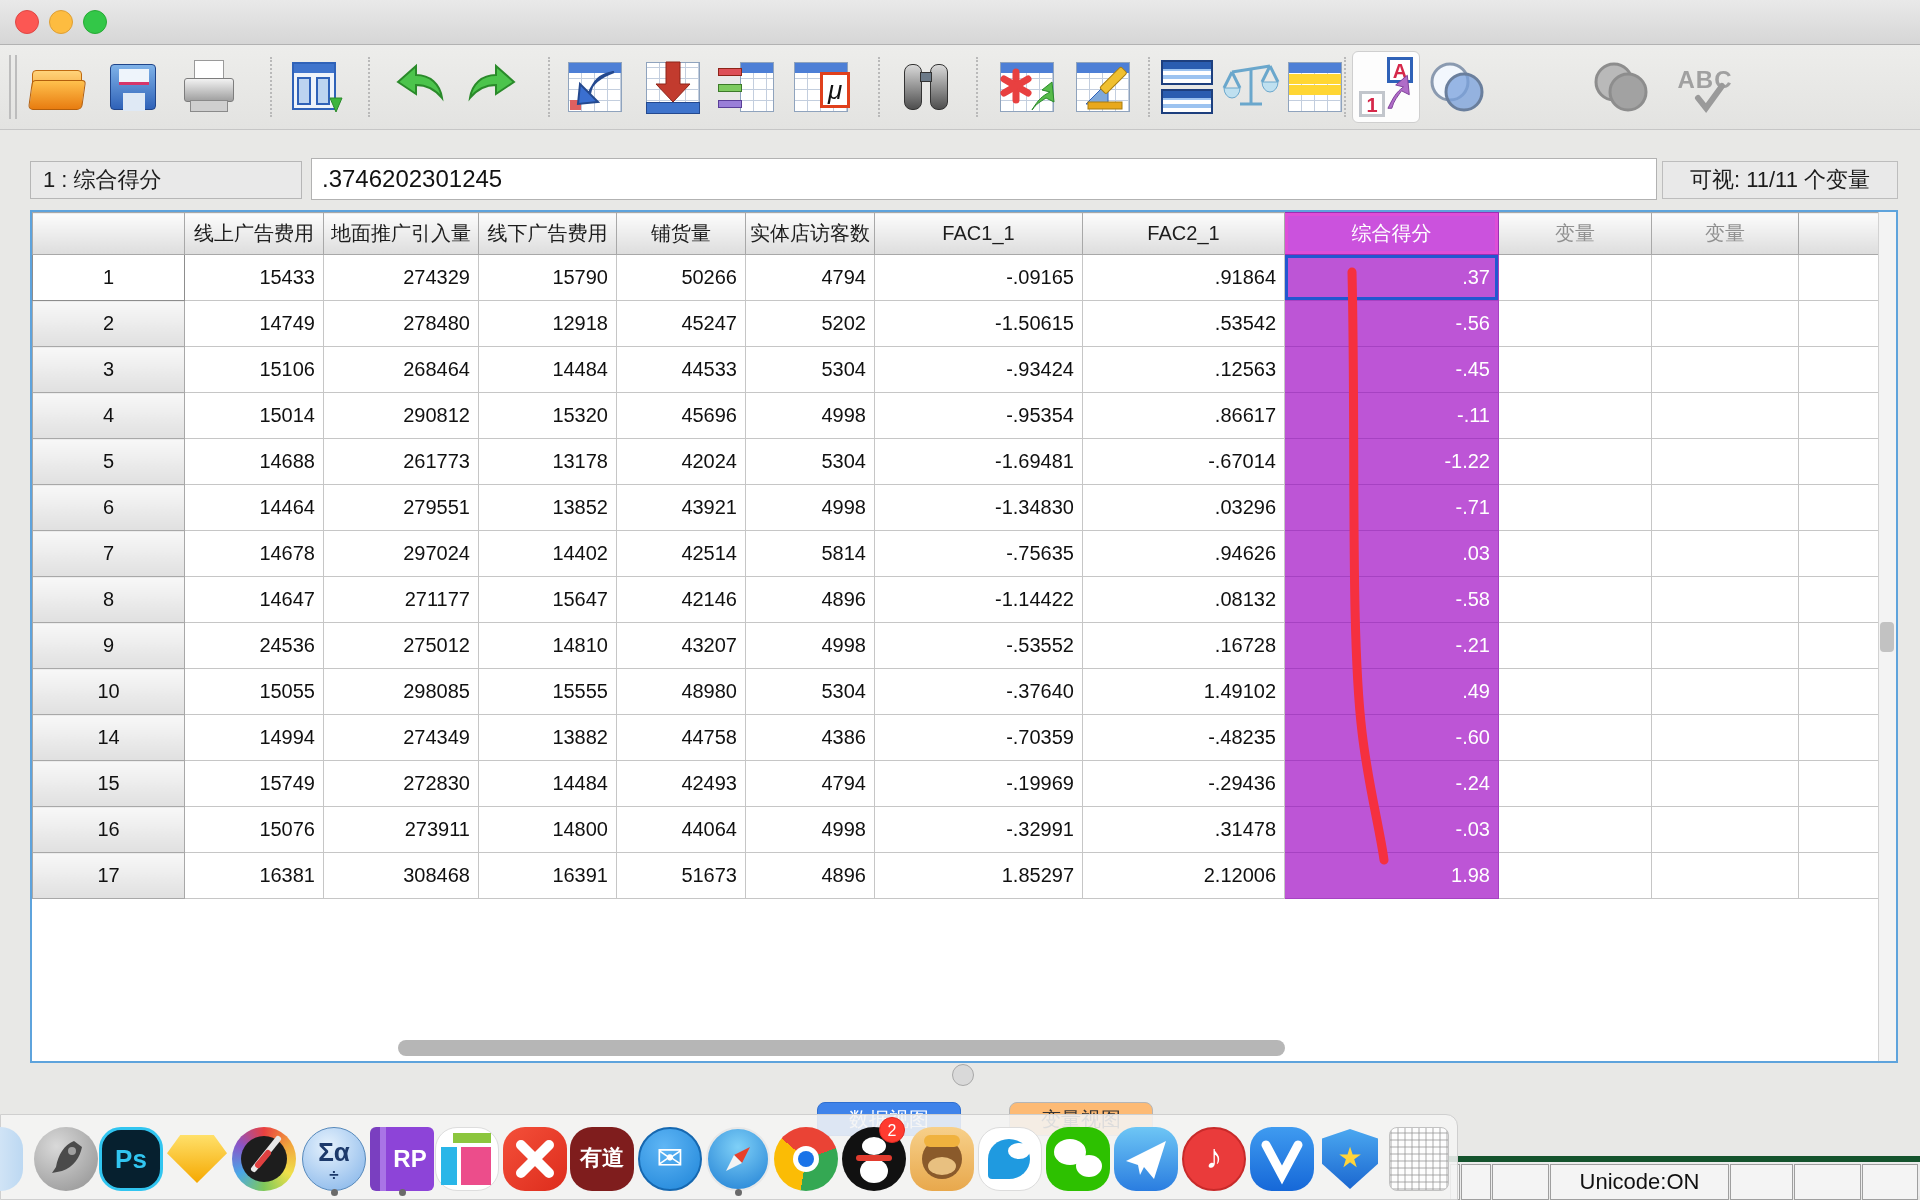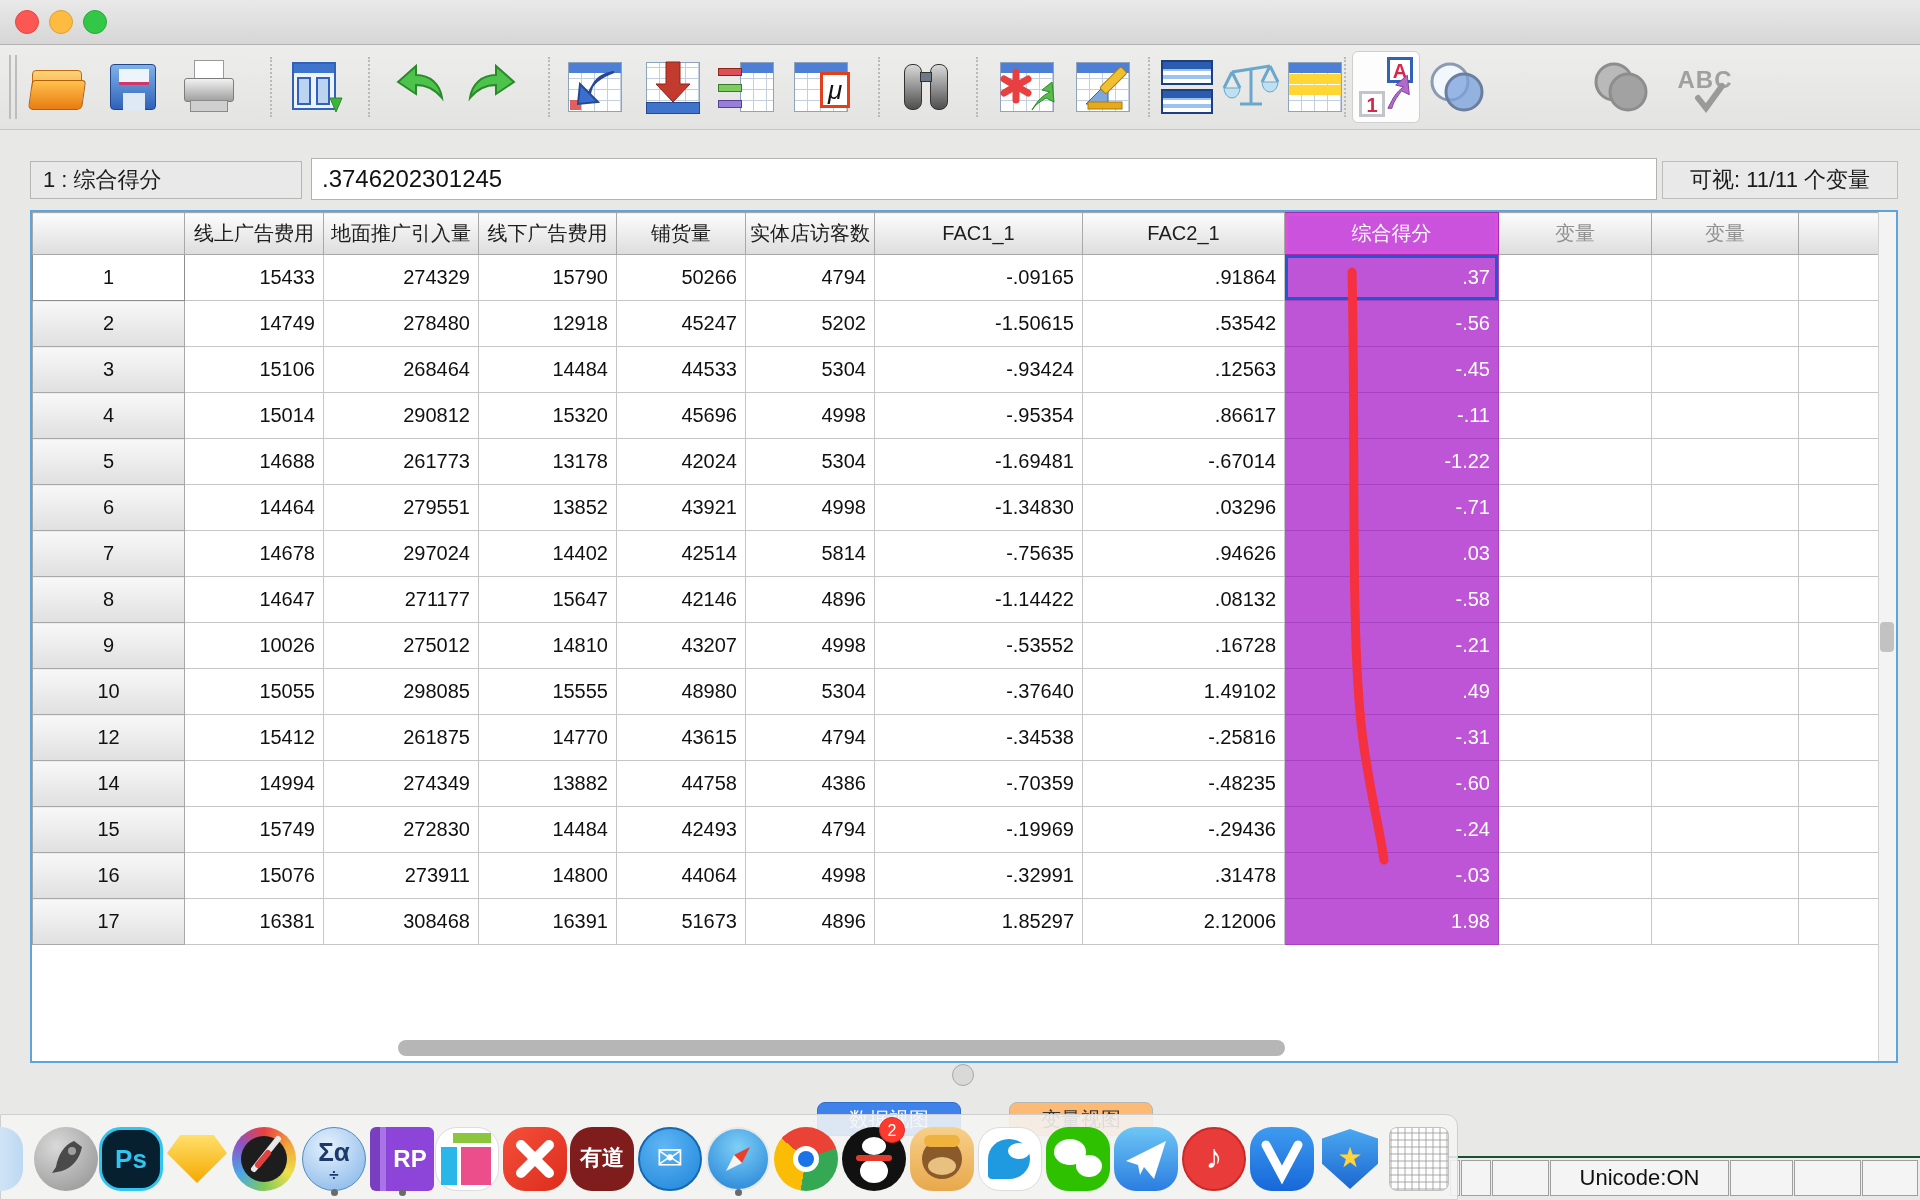--- a/index.html
+++ b/index.html
@@ -101,21 +101,21 @@
   
   .split-knob { position:absolute; left:952px; top:1064px; width:22px; height:22px;
     border-radius:50%; background:#d9d9d9; border:1px solid #a8a8a8; }
   .tab { position:absolute; top:1102px; width:144px; height:34px; border-radius:8px 8px 0 0;
     font-size:20px; text-align:center; line-height:32px; border:1px solid #b5b5b5; }
   .tab.active { left:817px; background:var(--tab-blue,#3f83ea); color:#fff; border-color:#2f6fd0; }
   .tab.inactive { left:1009px; background:#fdba74; color:#333; }
 
   
   .statusbar { position:absolute; left:1446px; top:1156px; width:474px; height:40px;
-    background:#ececec; border-top:2px solid #14532d; }
+    background:#ececec; border-top:6px solid #14532d; }
   .scell { position:absolute; top:2px; height:36px; background:#f4f4f4;
     border:1px solid #9f9f9f; font-size:22px; color:#111; text-align:center; line-height:34px; }
 
   
   .dock { position:absolute; left:0; top:1114px; width:1458px; height:86px;
     background:rgba(244,244,244,0.88); border:1px solid #cfcfcf;
     border-radius:0 12px 0 0; z-index:50; }
   .dk { position:absolute; top:12px; width:64px; height:64px; }
   .rsq { border-radius:22px; position:absolute; inset:0; }
   .runDot { position:absolute; bottom:3px; width:7px; height:7px; border-radius:50%;
@@ -452,21 +452,21 @@
           <td class="num">4896</td>
           <td class="num">-1.14422</td>
           <td class="num">.08132</td>
           <td class="num score">-.58</td>
           <td class="empty"></td>
           <td class="empty"></td>
           <td class="empty"></td>
         </tr>
         <tr>
           <td class="rowhead">9</td>
-          <td class="num">10026</td>
+          <td class="num">24536</td>
           <td class="num">275012</td>
           <td class="num">14810</td>
           <td class="num">43207</td>
           <td class="num">4998</td>
           <td class="num">-.53552</td>
           <td class="num">.16728</td>
           <td class="num score">-.21</td>
           <td class="empty"></td>
           <td class="empty"></td>
           <td class="empty"></td>
@@ -479,34 +479,20 @@
           <td class="num">48980</td>
           <td class="num">5304</td>
           <td class="num">-.37640</td>
           <td class="num">1.49102</td>
           <td class="num score">.49</td>
           <td class="empty"></td>
           <td class="empty"></td>
           <td class="empty"></td>
         </tr>
         <tr>
-          <td class="rowhead">12</td>
-          <td class="num">15412</td>
-          <td class="num">261875</td>
-          <td class="num">14770</td>
-          <td class="num">43615</td>
-          <td class="num">4794</td>
-          <td class="num">-.34538</td>
-          <td class="num">-.25816</td>
-          <td class="num score">-.31</td>
-          <td class="empty"></td>
-          <td class="empty"></td>
-          <td class="empty"></td>
-        </tr>
-        <tr>
           <td class="rowhead">14</td>
           <td class="num">14994</td>
           <td class="num">274349</td>
           <td class="num">13882</td>
           <td class="num">44758</td>
           <td class="num">4386</td>
           <td class="num">-.70359</td>
           <td class="num">-.48235</td>
           <td class="num score">-.60</td>
           <td class="empty"></td>

